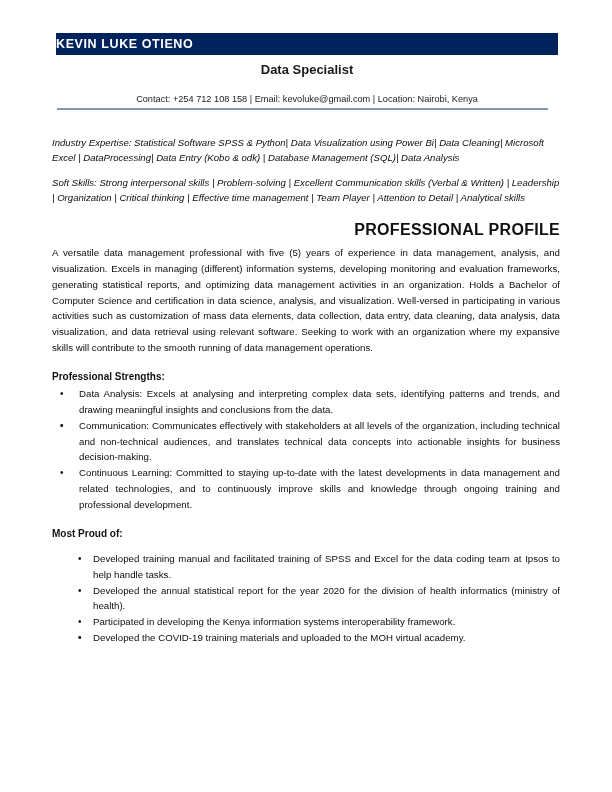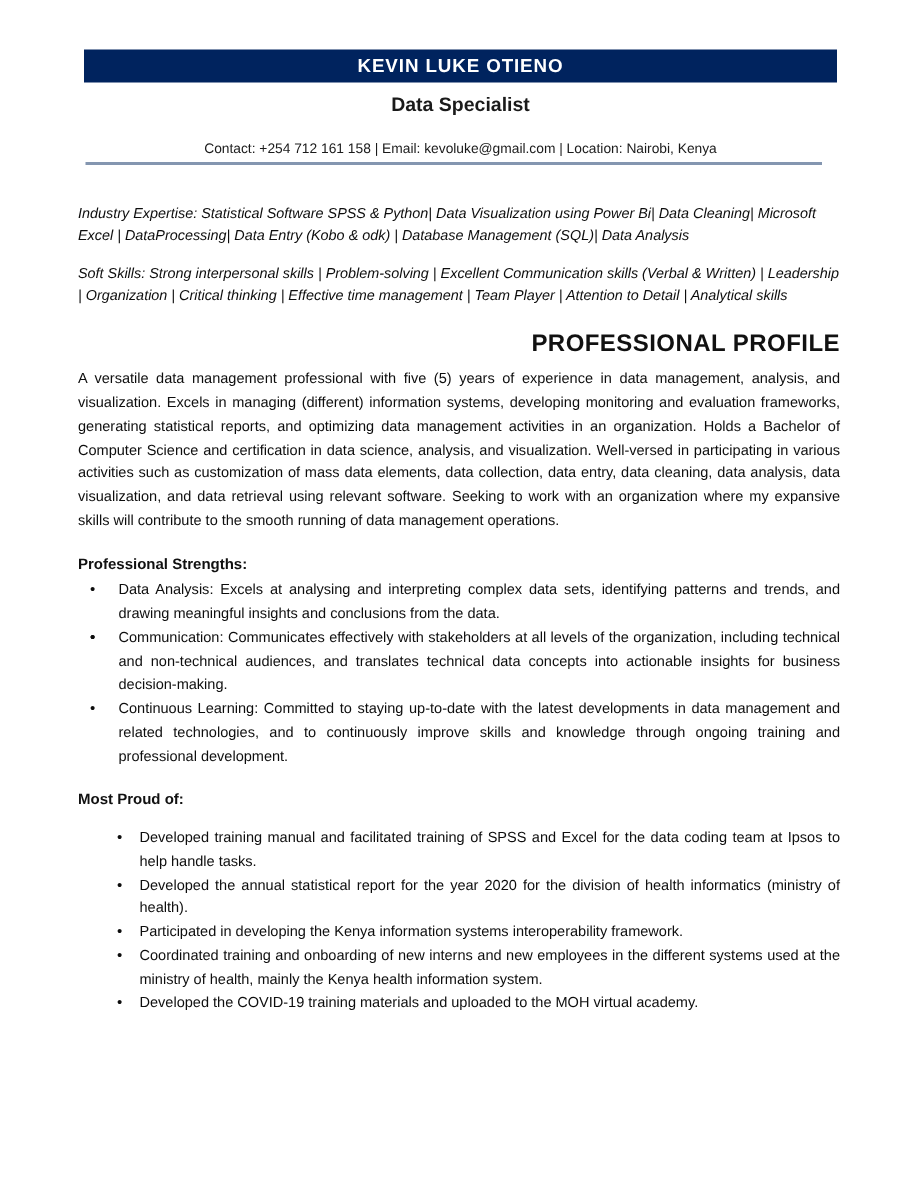--- a/index.html
+++ b/index.html
@@ -26,21 +26,20 @@
   
   .name-bar {
     position: absolute;
     left: 56px;
     top: 33px;
     width: 502px;
     height: 22px;
     background: #00235e;
     display: flex;
     align-items: center;
-    justify-content: center;
   }
   .name-bar .name-text {
     color: #ffffff;
     font-size: 12.5px;
     font-weight: bold;
     letter-spacing: 0.6px;
     line-height: 1;
   }
   .job-title {
     position: absolute;
@@ -158,21 +157,21 @@
 <body>
 
 <div class="page">
 
   <div class="name-bar">
     <span class="name-text">KEVIN LUKE OTIENO</span>
   </div>
 
   <div class="job-title">Data Specialist</div>
 
-  <div class="contact-line">Contact: +254 712 161 158 | Email: kevoluke@gmail.com | Location: Nairobi, Kenya</div>
+  <div class="contact-line">Contact: +254 712 108 158 | Email: kevoluke@gmail.com | Location: Nairobi, Kenya</div>
 
   <div class="header-rule"></div>
 
   <div class="content">
 
     <div class="skills-block">
       <div class="lead">Industry Expertise: Statistical Software SPSS &amp; Python| Data Visualization using Power Bi| Data Cleaning| Microsoft Excel | DataProcessing| Data Entry (Kobo &amp; odk) | Database Management (SQL)| Data Analysis</div>
     </div>
 
     <div class="skills-block">
@@ -213,21 +212,20 @@
       <li>
         <span class="dot">•</span>
         <span>Developed the annual statistical report for the year 2020 for the division of health informatics (ministry of health).</span>
       </li>
       <li>
         <span class="dot">•</span>
         <span>Participated in developing the Kenya information systems interoperability framework.</span>
       </li>
       <li>
         <span class="dot">•</span>
-        <span>Coordinated training and onboarding of new interns and new employees in the different systems used at the ministry of health, mainly the Kenya health information system.</span>
       </li>
       <li>
         <span class="dot">•</span>
         <span>Developed the COVID-19 training materials and uploaded to the MOH virtual academy.</span>
       </li>
     </ul>
 
   </div>
 </div>
 

